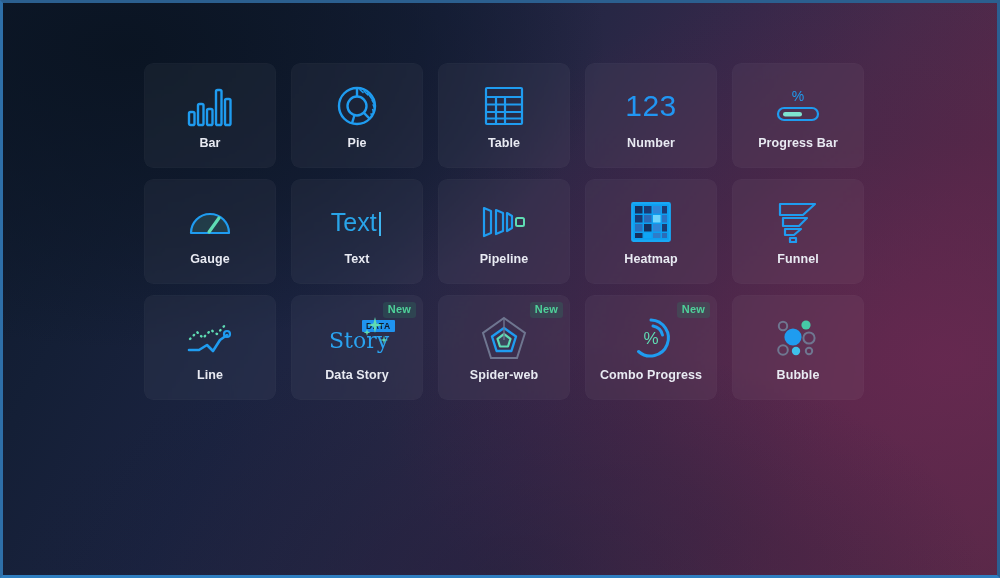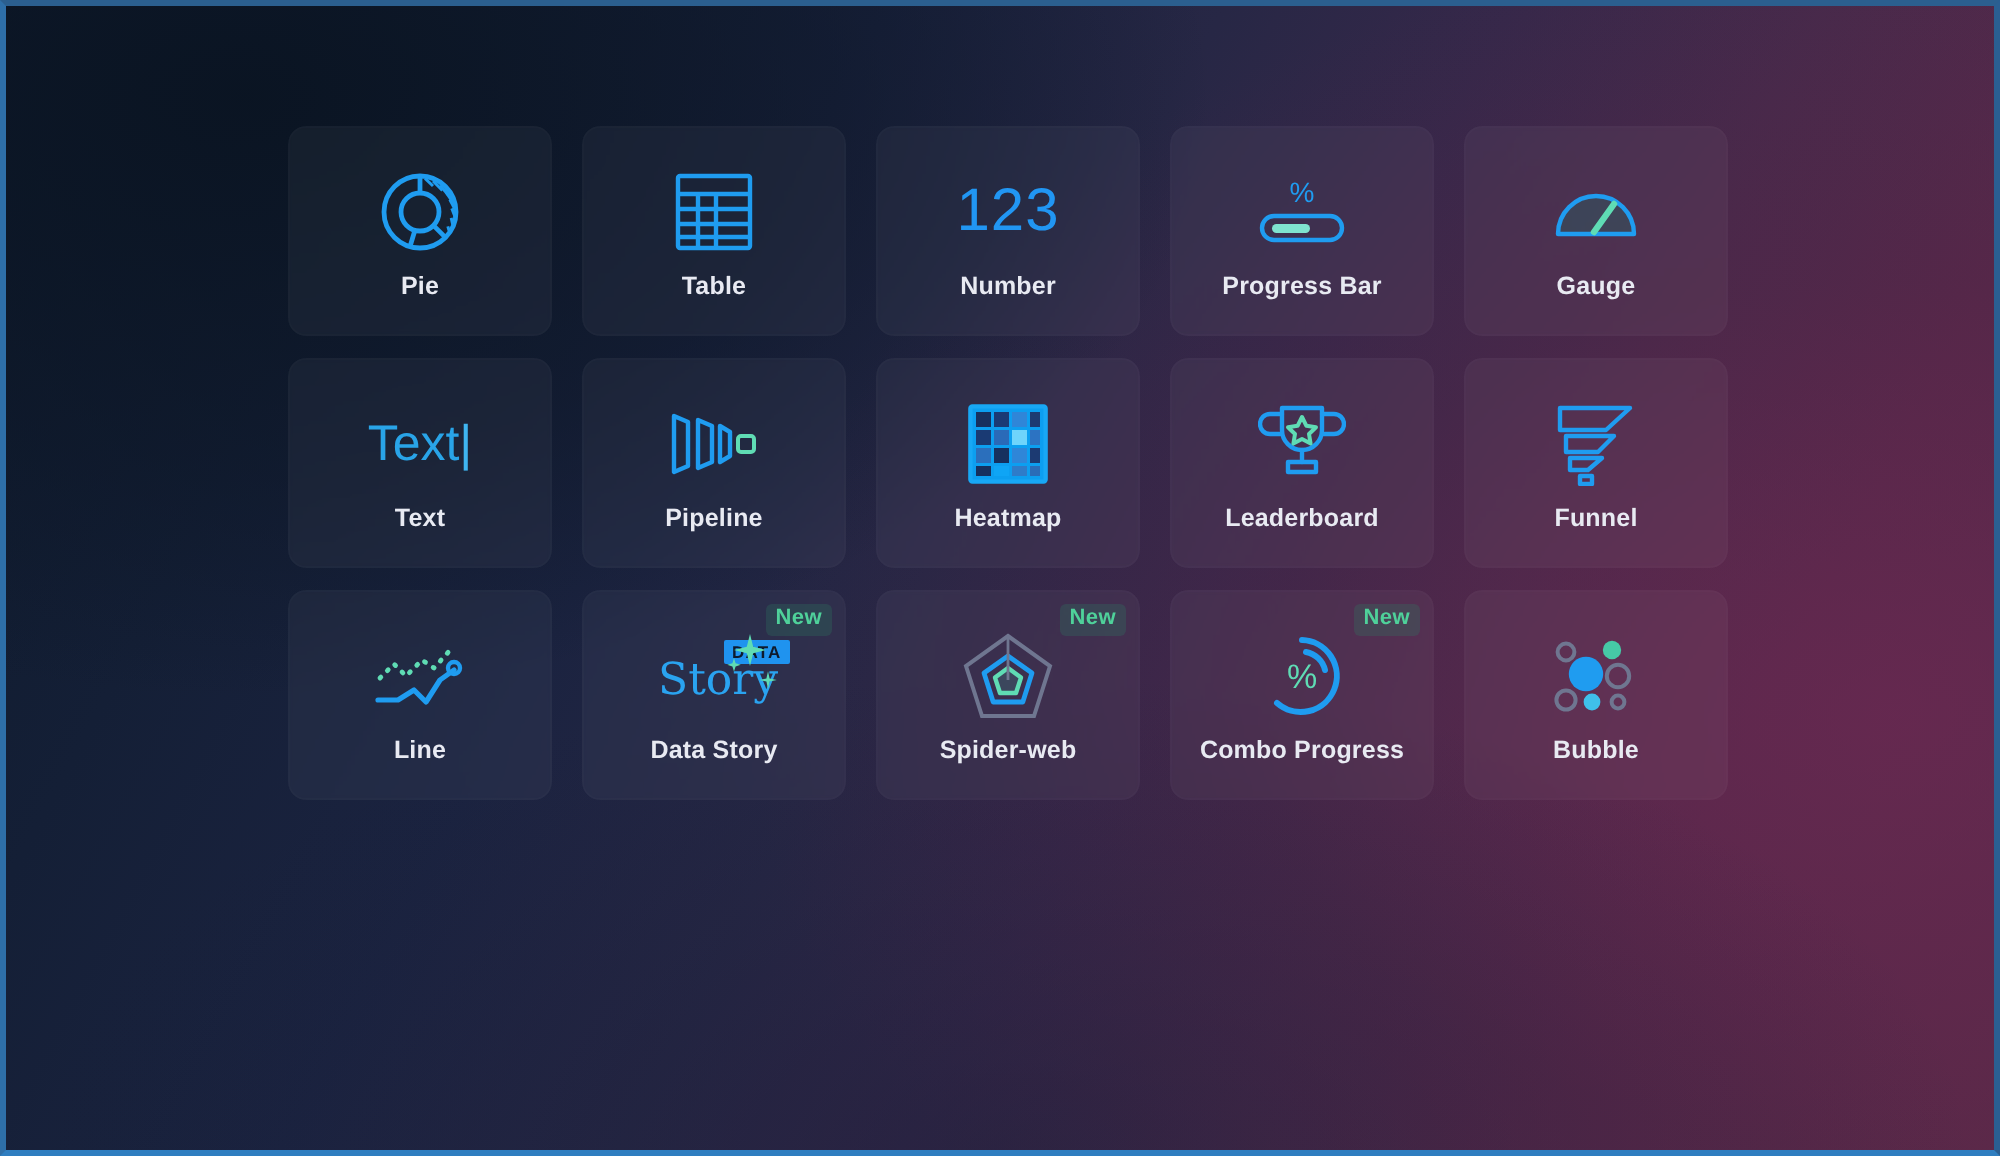--- a/index.html
+++ b/index.html
@@ -164,20 +164,34 @@
 <body>
 
 <div id="app">
   <div class="bg-wash wash-a"></div>
   <div class="bg-wash wash-b"></div>
   <div class="bg-wash wash-c"></div>
   <div class="bg-wash wash-d"></div>
 
   <div class="grid">
 
+    <div class="card">
+      <div class="icon">
+        <svg width="46" height="42" viewBox="0 0 46 42">
+          <g fill="none" stroke="#1f9cf0" stroke-width="2.4" stroke-linejoin="round">
+            <rect x="2" y="27" width="5.5" height="13" rx="1.6"></rect>
+            <rect x="11" y="19" width="5.5" height="21" rx="1.6"></rect>
+            <rect x="20" y="24" width="5.5" height="16" rx="1.6"></rect>
+            <rect x="29" y="5" width="5.5" height="35" rx="1.6"></rect>
+            <rect x="38" y="14" width="5.5" height="26" rx="1.6"></rect>
+          </g>
+        </svg>
+      </div>
+      <div class="label">Bar</div>
+    </div>
 
 
     <div class="card">
       <div class="icon">
         <svg width="42" height="42" viewBox="0 0 42 42">
           <g fill="none" stroke="#1f9cf0" stroke-width="2.4">
             <circle cx="21" cy="21" r="18"></circle>
             <circle cx="21" cy="21" r="9.5"></circle>
             <line x1="21" y1="3" x2="21" y2="11.5"></line>
             <line x1="33.8" y1="33.8" x2="27.7" y2="27.7"></line>
@@ -290,35 +304,20 @@
             <rect x="4" y="31" width="7.5" height="5" fill="#16305e"></rect>
             <rect x="13" y="31" width="7.5" height="5" fill="#0fa5f5"></rect>
             <rect x="22" y="31" width="7.5" height="5" fill="#2e7cc9"></rect>
             <rect x="31" y="31" width="5" height="5" fill="#2a6cb8"></rect>
           </g>
         </svg>
       </div>
       <div class="label">Heatmap</div>
     </div>
 
-    <div class="card">
-      <div class="icon">
-        <svg width="44" height="42" viewBox="0 0 44 42">
-          <g fill="none" stroke="#1f9cf0" stroke-width="2.2" stroke-linejoin="round" stroke-linecap="round">
-            <path d="M12 3 H32 V14 A10 10 0 0 1 12 14 Z"></path>
-            <path d="M12 6 H6 A5 5 0 0 0 6 16 H12"></path>
-            <path d="M32 6 H38 A5 5 0 0 1 38 16 H32"></path>
-            <path d="M22 24 V30"></path>
-            <path d="M15 30 H29 V35 H15 Z"></path>
-          </g>
-          <path d="M22 7.5 l2.2 4.4 4.8 0.7 -3.5 3.4 0.8 4.8 -4.3 -2.3 -4.3 2.3 0.8 -4.8 -3.5 -3.4 4.8 -0.7 Z" fill="none" stroke="#5fdcb4" stroke-width="2" stroke-linejoin="round"></path>
-        </svg>
-      </div>
-      <div class="label">Leaderboard</div>
-    </div>
 
 
 
     <div class="card">
       <div class="icon">
         <svg width="42" height="42" viewBox="0 0 42 42">
           <g fill="none" stroke="#1f9cf0" stroke-width="2.2" stroke-linejoin="round">
             <path d="M3 3 H38 L26 14 H3 Z"></path>
             <path d="M6 17 H30 L22 25 H6 Z"></path>
             <path d="M8 28 H24 L17 34 H8 Z"></path>

